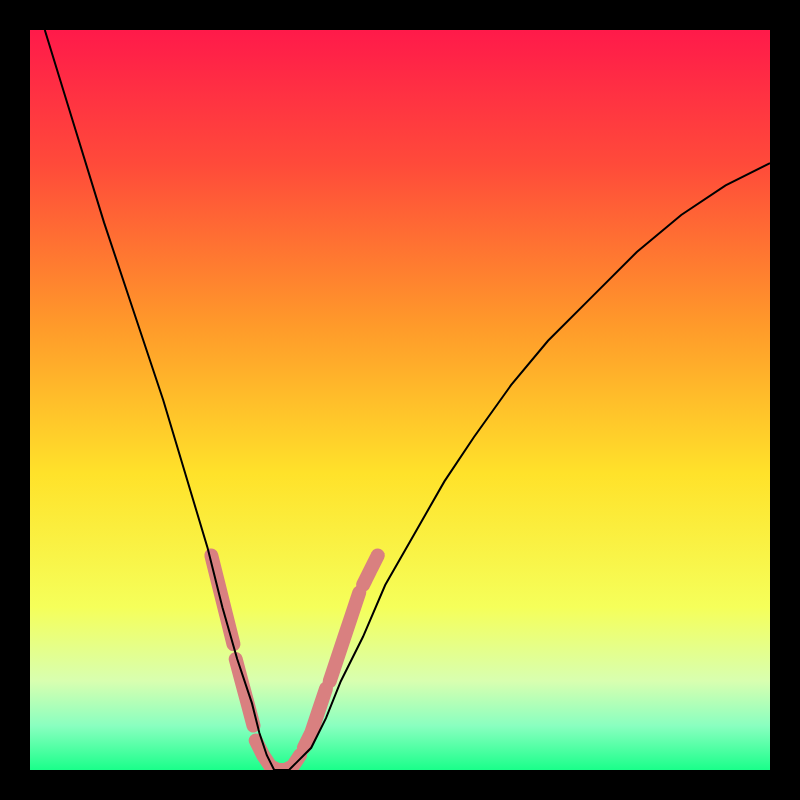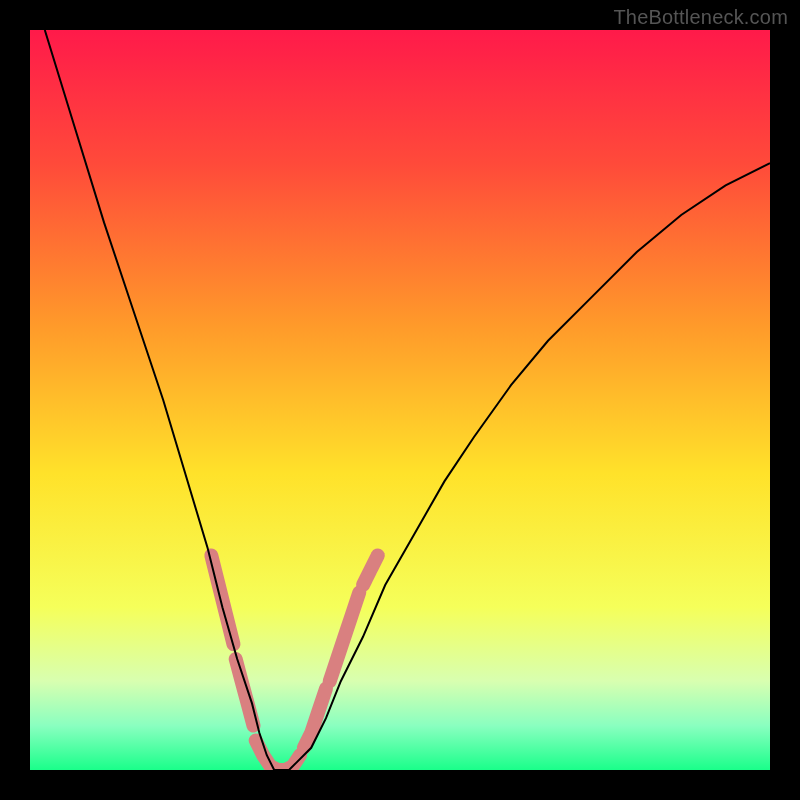--- a/index.html
+++ b/index.html
@@ -47,21 +47,20 @@
     color: #555;
     font-size: 20px;
     font-weight: 500;
     letter-spacing: 0.2px;
   }
 </style>
 </head>
 <body>
 
 <div class="frame">
-  <div class="watermark">TheBottleneck.com</div>
   <div class="plot-area">
     <svg class="gradient-bg" viewBox="0 0 740 740" preserveAspectRatio="none">
       <defs>
         <linearGradient id="bg-grad" x1="0" y1="0" x2="0" y2="1">
             <stop offset="0%" stop-color="#ff1a4a"></stop>
             <stop offset="18%" stop-color="#ff4a3a"></stop>
             <stop offset="40%" stop-color="#ff9a2a"></stop>
             <stop offset="60%" stop-color="#ffe22a"></stop>
             <stop offset="78%" stop-color="#f5ff5a"></stop>
             <stop offset="88%" stop-color="#d8ffb0"></stop>

